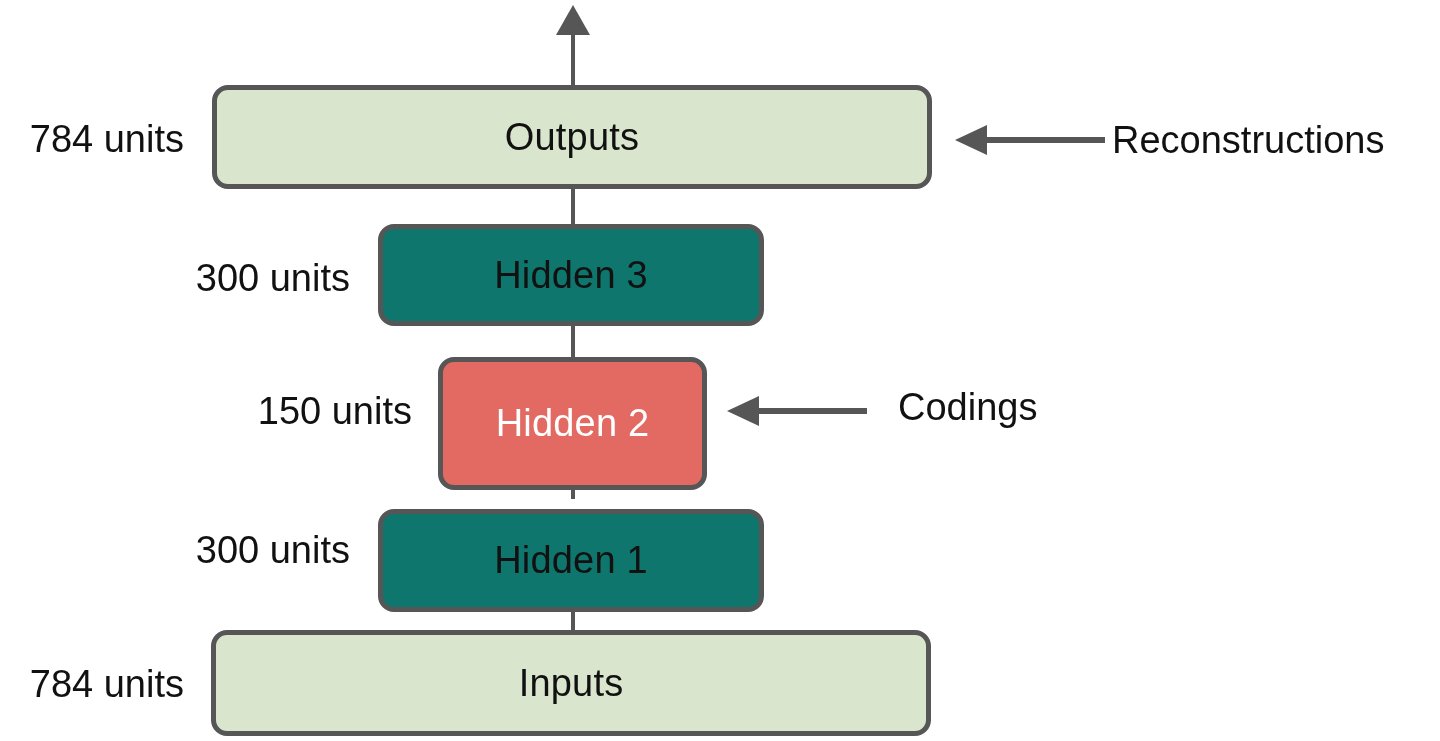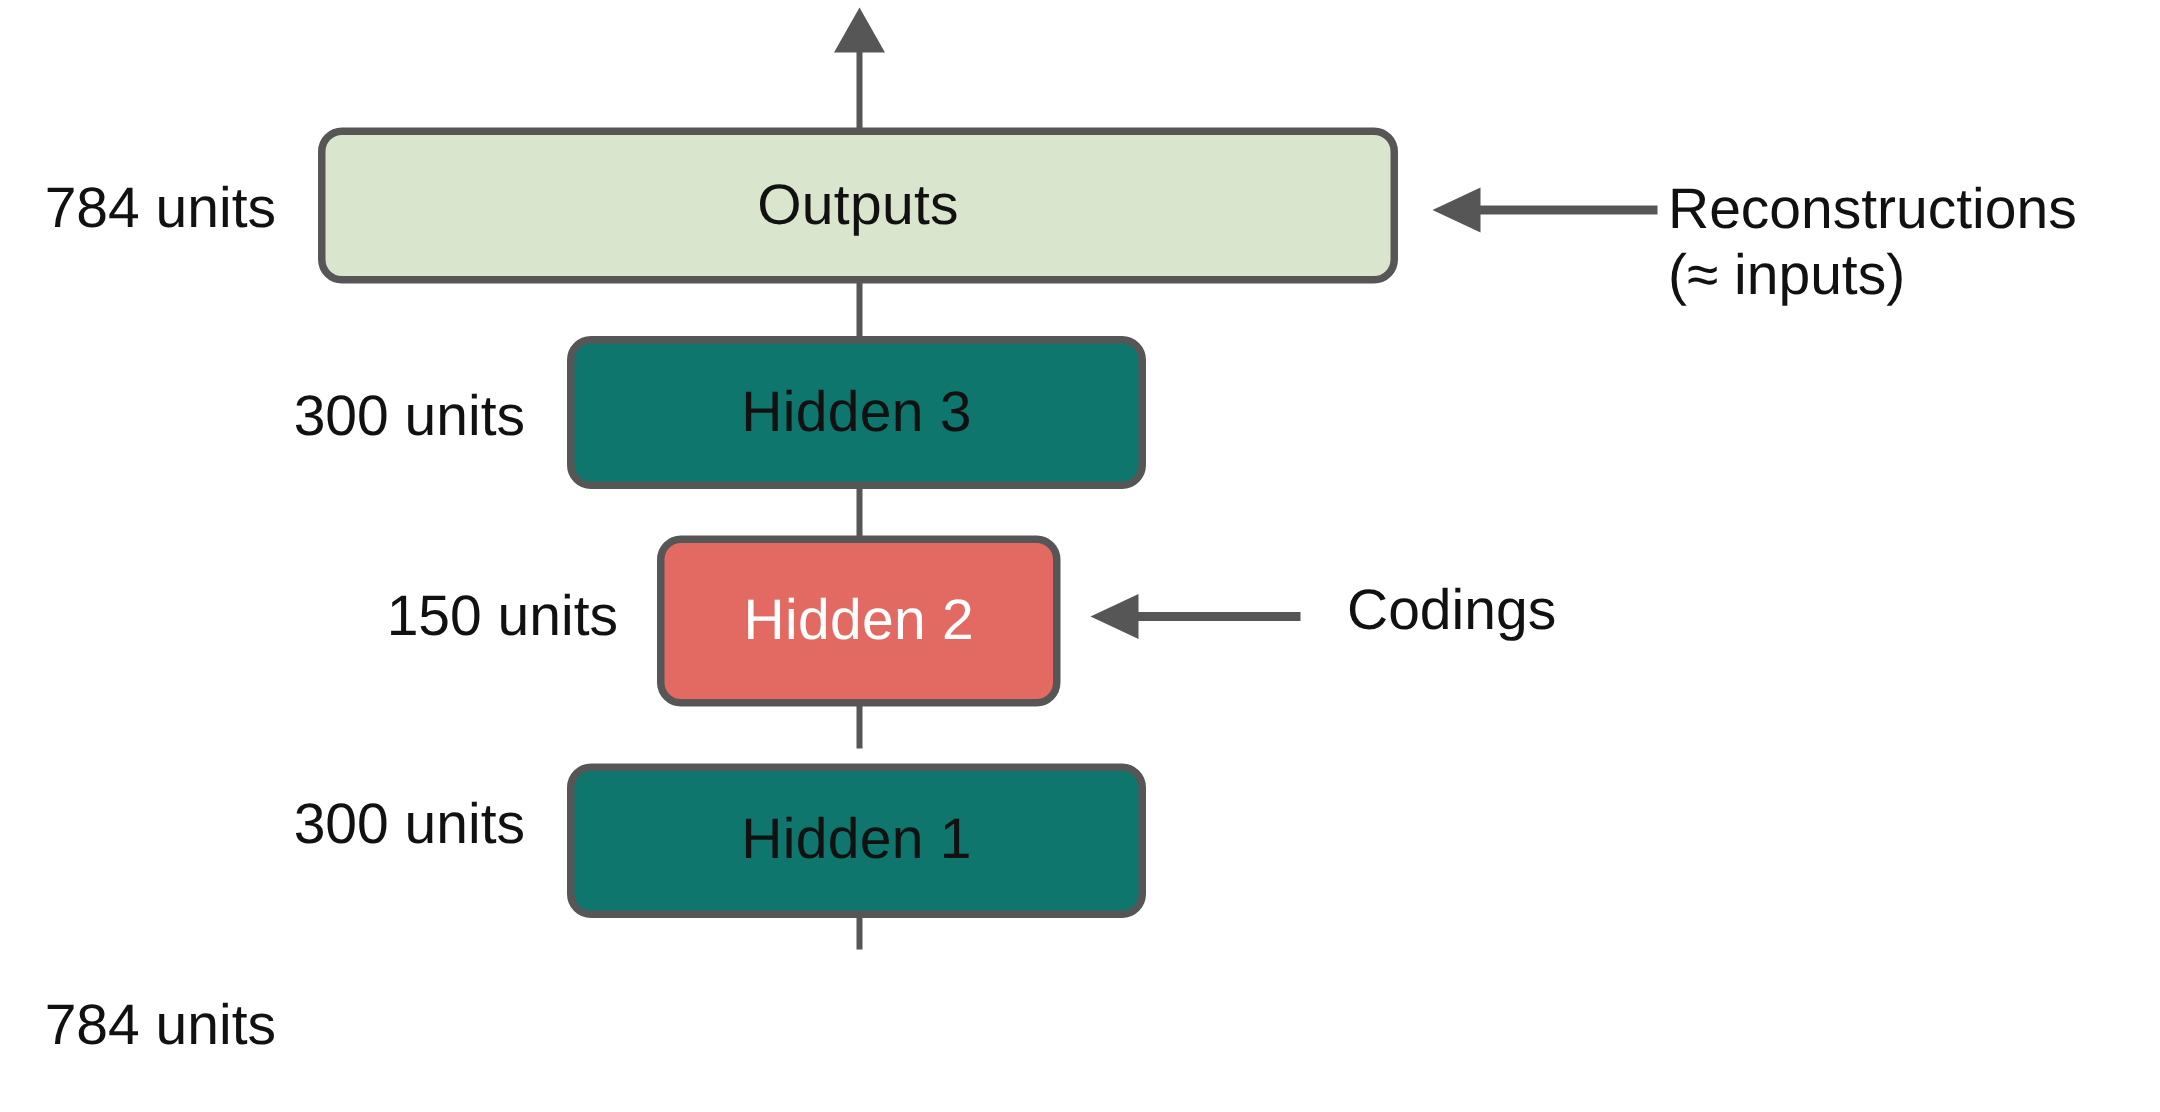--- a/index.html
+++ b/index.html
@@ -33,21 +33,21 @@
     color: #111111;
     letter-spacing: 0.2px;
     z-index: 3;
   }
   .layer-box.green  { background: #d9e6cd; }
   .layer-box.blue   { background: #0f766e; }
   .layer-box.red    { background: #e36a62; color: #ffffff; }
 
   #box-outputs  { left: 212px; top: 85px;  width: 720px; height: 104px; text-align: right; }
   #box-hidden3  { left: 378px; top: 224px; width: 386px; height: 102px; }
-  #box-hidden2  { left: 438px; top: 357px; width: 269px; height: 114px; }
+  #box-hidden2  { left: 438px; top: 357px; width: 269px; height: 133px; }
   #box-hidden1  { left: 378px; top: 496px; width: 386px; height: 103px; margin-top: 13px; }
   #box-inputs   { left: 211px; top: 630px; width: 720px; height: 106px; }
 
   
   .unit-label {
     position: absolute;
     font-size: 38px;
     color: #111111;
     text-align: right;
     white-space: nowrap;
@@ -138,21 +138,20 @@
   <div class="layer-box green" id="box-outputs">
     <span>Outputs</span>
   </div>
 
   <div class="ann-arrow" id="arrow-reconstructions">
     <div class="head"></div>
     <div class="shaft"></div>
   </div>
   <div class="ann-text" id="text-reconstructions">
     <span>Reconstructions</span>
-    <span class="line2">(≈ inputs)</span>
   </div>
 
   <div class="connector" id="conn-out-h3"></div>
 
   <div class="unit-label" id="units-hidden3">300 units</div>
   <div class="layer-box blue" id="box-hidden3">
     <span>Hidden 3</span>
   </div>
 
   <div class="connector" id="conn-h3-h2"></div>
@@ -171,14 +170,17 @@
   <div class="connector" id="conn-h2-h1"></div>
 
   <div class="unit-label" id="units-hidden1">300 units</div>
   <div class="layer-box blue" id="box-hidden1">
     <span>Hidden 1</span>
   </div>
 
   <div class="connector" id="conn-h1-in"></div>
 
   <div class="unit-label" id="units-inputs">784 units</div>
+  <div class="layer-box green" id="box-inputs">
+    <span>Inputs</span>
+  </div>
 
 </div>
 
 </body></html>

